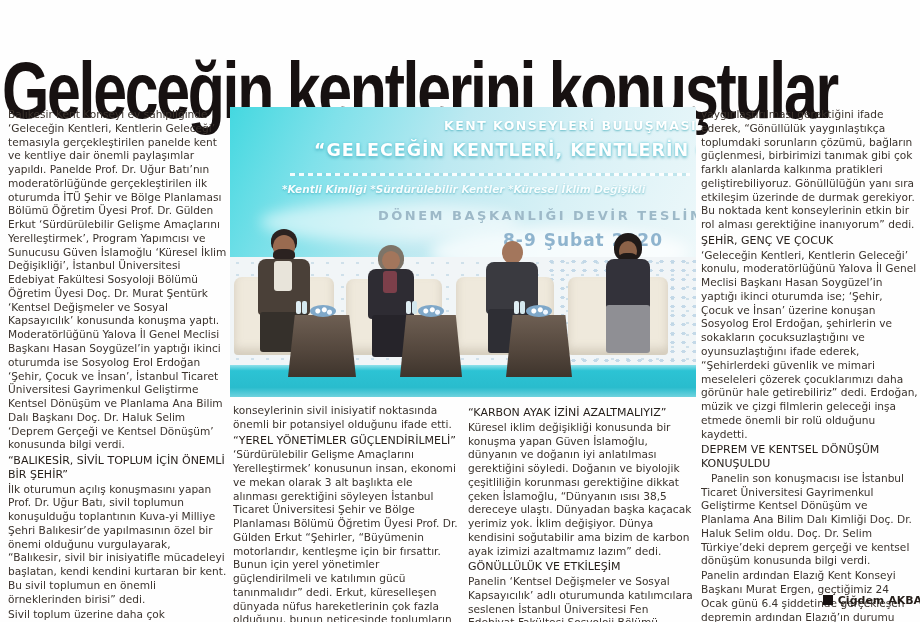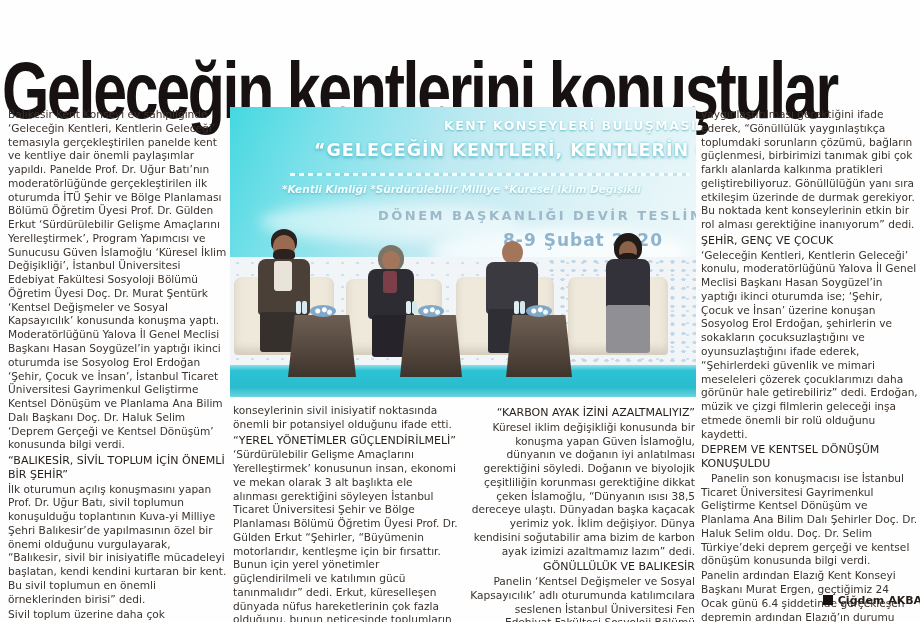--- a/index.html
+++ b/index.html
@@ -20,21 +20,21 @@
     position:absolute;color:#3a322c;font-size:10.6px;line-height:1.3;
   }
   .col p{margin:0 0 1px 0;}
   .col h3{
     margin:2px 0 1px 0;font-size:11px;line-height:1.25;
     color:#241d18;font-weight:normal;
   }
   .indent{text-indent:10px;}
   .col1{left:8px;top:108px;width:219px;height:514px;overflow:hidden;}
   .col2{left:233px;top:404px;width:227px;height:218px;overflow:hidden;}
-  .col3{left:468px;top:404px;width:227px;height:218px;overflow:hidden;text-align:right;}
+  .col3{left:468px;top:404px;width:227px;height:218px;overflow:hidden;}
   .col4{left:701px;top:108px;width:217px;height:514px;overflow:hidden;}
   .byline{
     position:absolute;top:594px;left:701px;width:228px;
     text-align:right;font-weight:bold;font-size:11px;color:#241d18;
   }
   .byline .sq{
     display:inline-block;width:10px;height:10px;background:#161010;
     margin-right:5px;vertical-align:-1px;
   }
   
@@ -111,21 +111,21 @@
 </div>
 
 <div class="photo">
   <div class="banner-bg"></div>
   <div class="brush br1"></div>
   <div class="brush br2"></div>
 
   <div class="banner-text b1">KENT KONSEYLERİ BULUŞMASI</div>
   <div class="banner-text b2">“GELECEĞİN KENTLERİ, KENTLERİN G</div>
   <div class="squiggle"></div>
-  <div class="banner-text b3">*Kentli Kimliği  *Sürdürülebilir Milliye  *Küresel İklim Değişikli</div>
+  <div class="banner-text b3">*Kentli Kimliği  *Sürdürülebilir Kentler  *Küresel İklim Değişikli</div>
   <div class="banner-text b4">DÖNEM BAŞKANLIĞI DEVİR TESLİM T</div>
   <div class="banner-text b5">8-9 Şubat 2020</div>
 
   <div class="backdrop"></div>
   <div class="backdrop-scribble"></div>
   <div class="floor"></div>
 
   <div class="chair" style="left:4px;top:170px;width:100px;height:78px;"></div>
   <div class="chair" style="left:116px;top:172px;width:96px;height:76px;"></div>
   <div class="chair" style="left:226px;top:170px;width:98px;height:78px;"></div>
@@ -175,28 +175,28 @@
 
 <div class="col col2">
   <p>konseylerinin sivil inisiyatif noktasında önemli bir potansiyel olduğunu ifade etti.</p>
   <h3>“YEREL YÖNETİMLER GÜÇLENDİRİLMELİ”</h3>
   <p>‘Sürdürülebilir Gelişme Amaçlarını Yerelleştirmek’ konusunun insan, ekonomi ve mekan olarak 3 alt başlıkta ele alınması gerektiğini söyleyen İstanbul Ticaret Üniversitesi Şehir ve Bölge Planlaması Bölümü Öğretim Üyesi Prof. Dr. Gülden Erkut “Şehirler, “Büyümenin motorlarıdır, kentleşme için bir fırsattır. Bunun için yerel yönetimler güçlendirilmeli ve katılımın gücü tanınmalıdır” dedi. Erkut, küreselleşen dünyada nüfus hareketlerinin çok fazla olduğunu, bunun neticesinde toplumların çok kültürlü dünyaya adapte olması gerektiğini söyledi.</p>
 </div>
 
 <div class="col col3">
   <h3>“KARBON AYAK İZİNİ AZALTMALIYIZ”</h3>
   <p>Küresel iklim değişikliği konusunda bir konuşma yapan Güven İslamoğlu, dünyanın ve doğanın iyi anlatılması gerektiğini söyledi. Doğanın ve biyolojik çeşitliliğin korunması gerektiğine dikkat çeken İslamoğlu, “Dünyanın ısısı 38,5 dereceye ulaştı. Dünyadan başka kaçacak yerimiz yok. İklim değişiyor. Dünya kendisini soğutabilir ama bizim de karbon ayak izimizi azaltmamız lazım” dedi.</p>
-  <h3>GÖNÜLLÜLÜK VE BALIKESİR</h3>
+  <h3>GÖNÜLLÜLÜK VE ETKİLEŞİM</h3>
   <p>Panelin ‘Kentsel Değişmeler ve Sosyal Kapsayıcılık’ adlı oturumunda katılımcılara seslenen İstanbul Üniversitesi Fen Edebiyat Fakültesi Sosyoloji Bölümü Öğretim Üyesi Doç. Dr. Murat Şentürk, Türkiye ve dünyada gönüllülüğün</p>
 </div>
 
 <div class="col col4">
   <p>yaygınlaştırılması gerektiğini ifade ederek, “Gönüllülük yaygınlaştıkça toplumdaki sorunların çözümü, bağların güçlenmesi, birbirimizi tanımak gibi çok farklı alanlarda kalkınma pratikleri geliştirebiliyoruz. Gönüllülüğün yanı sıra etkileşim üzerinde de durmak gerekiyor. Bu noktada kent konseylerinin etkin bir rol alması gerektiğine inanıyorum” dedi.</p>
   <h3>ŞEHİR, GENÇ VE ÇOCUK</h3>
   <p>‘Geleceğin Kentleri, Kentlerin Geleceği’ konulu, moderatörlüğünü Yalova İl Genel Meclisi Başkanı Hasan Soygüzel’in yaptığı ikinci oturumda ise; ‘Şehir, Çocuk ve İnsan’ üzerine konuşan Sosyolog Erol Erdoğan, şehirlerin ve sokakların çocuksuzlaştığını ve oyunsuzlaştığını ifade ederek, “Şehirlerdeki güvenlik ve mimari meseleleri çözerek çocuklarımızı daha görünür hale getirebiliriz” dedi. Erdoğan, müzik ve çizgi filmlerin geleceği inşa etmede önemli bir rolü olduğunu kaydetti.</p>
   <h3>DEPREM VE KENTSEL DÖNÜŞÜM KONUŞULDU</h3>
-  <p class="indent">Panelin son konuşmacısı ise İstanbul Ticaret Üniversitesi Gayrimenkul Geliştirme Kentsel Dönüşüm ve Planlama Ana Bilim Dalı Şehirler Doç. Dr. Haluk Selim oldu. Doç. Dr. Selim Türkiye’deki deprem gerçeği ve kentsel dönüşüm konusunda bilgi verdi.</p>
+  <p class="indent">Panelin son konuşmacısı ise İstanbul Ticaret Üniversitesi Gayrimenkul Geliştirme Kentsel Dönüşüm ve Planlama Ana Bilim Dalı Kimliği Doç. Dr. Haluk Selim oldu. Doç. Dr. Selim Türkiye’deki deprem gerçeği ve kentsel dönüşüm konusunda bilgi verdi.</p>
   <p>Panelin ardından Elazığ Kent Konseyi Başkanı Murat Ergen, geçtiğimiz 24 Ocak günü 6.4 şiddetinde gerçekleşen depremin ardından Elazığ’ın durumu hakkında bilgilendirme yaptı. Ergen, devletin her bir kurumunun ve sivil toplum kuruluşlarının bu süreçte yanlarında yer alarak bölge halkının toparlanmasına yardımcı olduklarını belirtti.</p>
 </div>
 
 <div class="byline">
   <span class="sq"></span><span>Çiğdem AKBAY</span>
 </div>
 
 </body></html>

